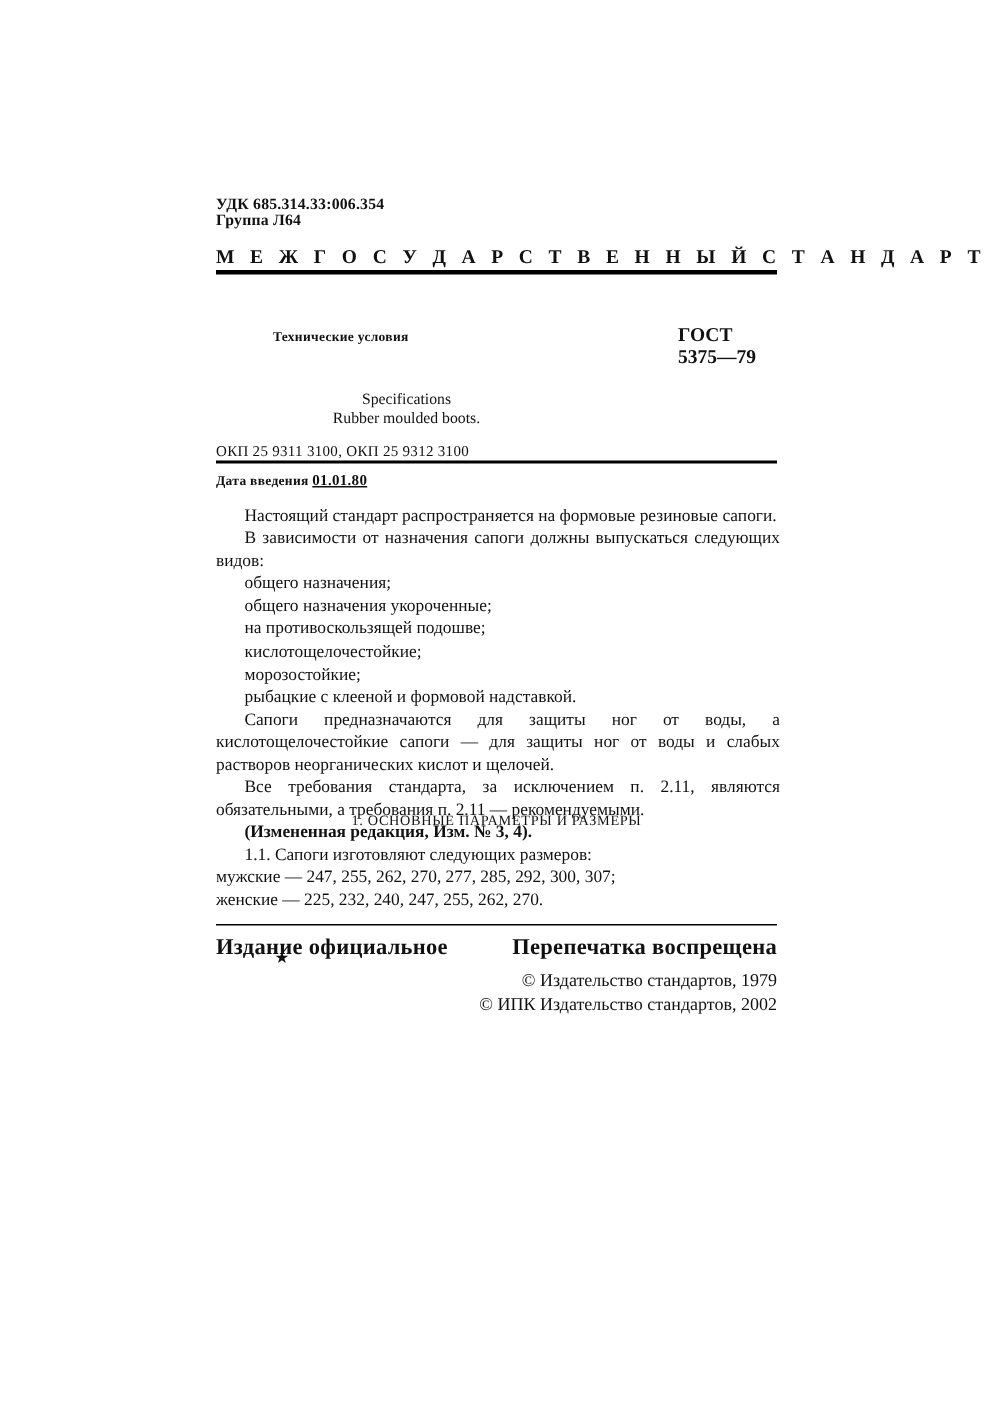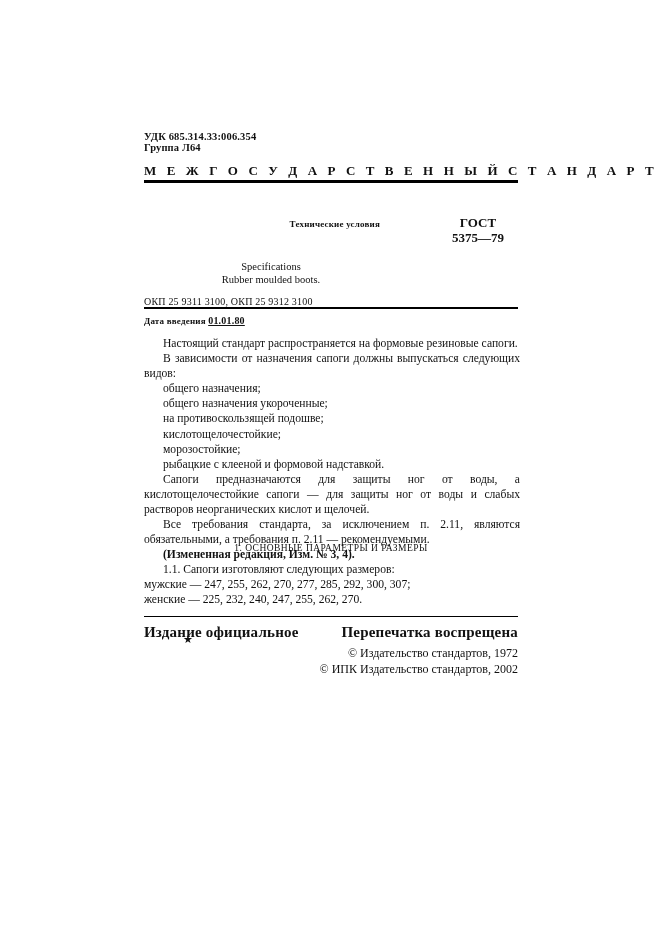--- a/index.html
+++ b/index.html
@@ -82,33 +82,32 @@
     font-size: 10.5px;
     letter-spacing: 0.3px;
   }
   .subtitle-row {
     position: relative;
     margin-top: 13px;
     height: 40px;
   }
   .std-subtitle {
     position: absolute;
-    left: 26px;
+    left: 38px;
     top: 0;
     width: 210px;
-    text-align: right;
+    text-align: left;
     font-weight: bold;
     font-size: 9px;
     letter-spacing: 0.2px;
   }
   .gost-box {
     position: absolute;
     right: 14px;
     top: -4px;
-    text-align: center;
     font-weight: bold;
     font-size: 13px;
     line-height: 1.16;
   }
   .std-eng {
     margin-top: 2px;
     margin-left: 22px;
     width: 210px;
     text-align: center;
     font-size: 10.5px;
@@ -268,17 +267,17 @@
 
   <div class="rule-thin" id="rule-footer"></div>
 
   <div class="footer-row">
     <span>Издание официальное</span>
     <span>Перепечатка воспрещена</span>
   </div>
   <div class="star">★</div>
 
   <div class="copyright">
-    <div>© Издательство стандартов, 1972</div>
+    <div>© Издательство стандартов, 1979</div>
     <div>© ИПК Издательство стандартов, 2002</div>
   </div>
 
 </div>
 
 </body></html>

